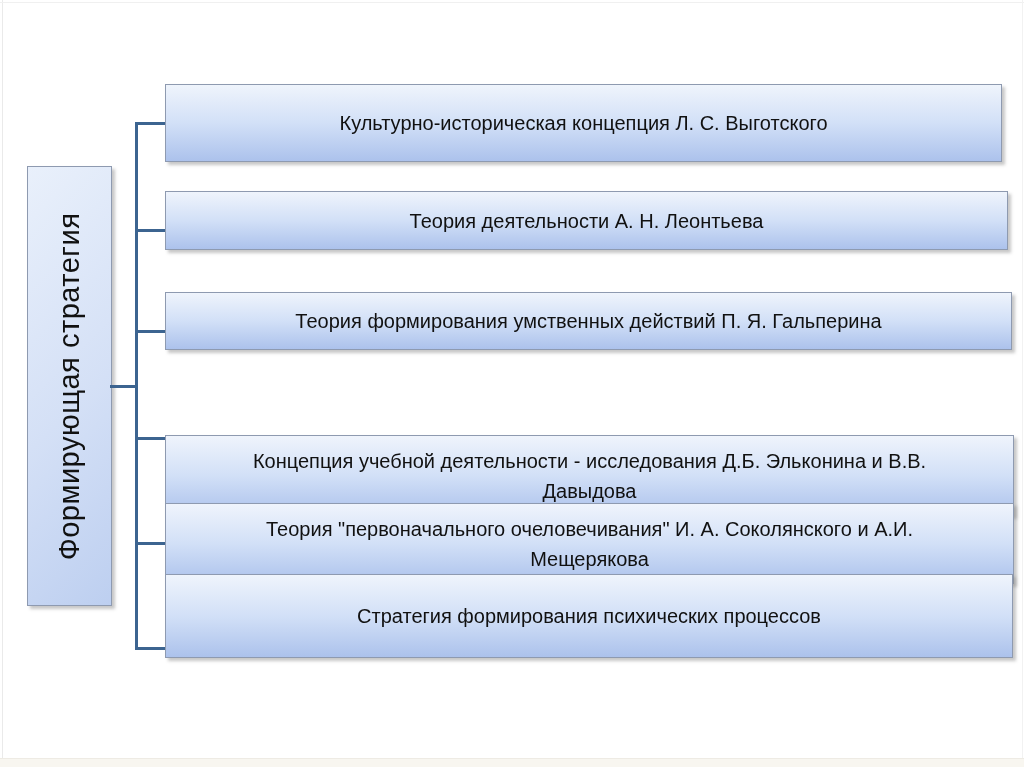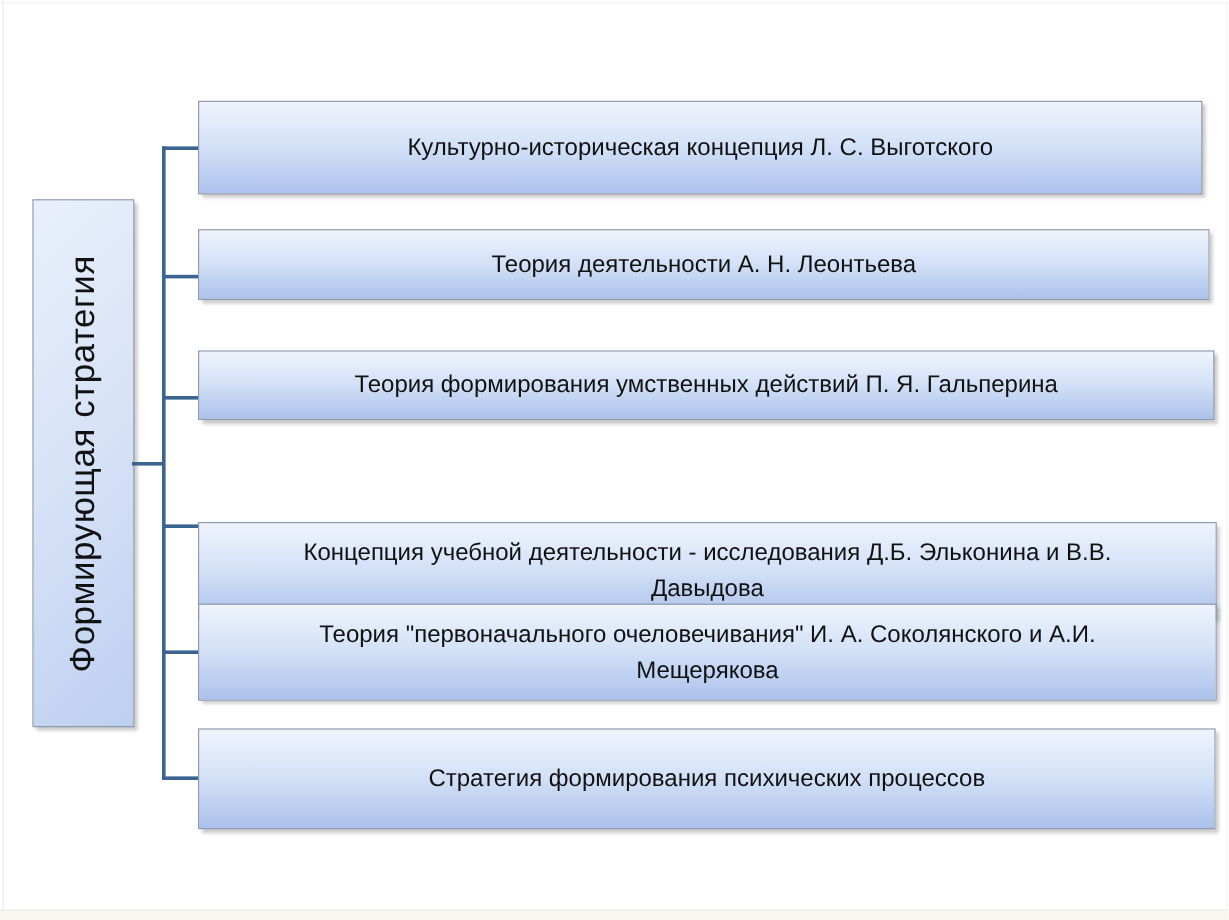--- a/index.html
+++ b/index.html
@@ -80,21 +80,21 @@
     line-height: 30px;
     color: var(--text-color, #111111);
     white-space: pre-line;
     padding: 0 30px;
   }
   .node.n1 { top:  84px; height: 78px; width: 837px; text-align: center; }
   .node.n2 { top: 191px; height: 59px; width: 843px; }
   .node.n3 { top: 292px; height: 58px; width: 847px; }
   .node.n4 { top: 398px; height: 81px; width: 849px; margin-top: 37px; }
   .node.n5 { top: 503px; height: 81px; width: 849px; }
-  .node.n6 { top: 607px; height: 84px; width: 848px; }
+  .node.n6 { top: 574px; height: 84px; width: 848px; }
 </style>
 </head>
 <body>
 
 <div class="slide">
 
   <div class="edge-left"></div>
   <div class="edge-top"></div>
   <div class="edge-right"></div>
   <div class="edge-bottom"></div>

